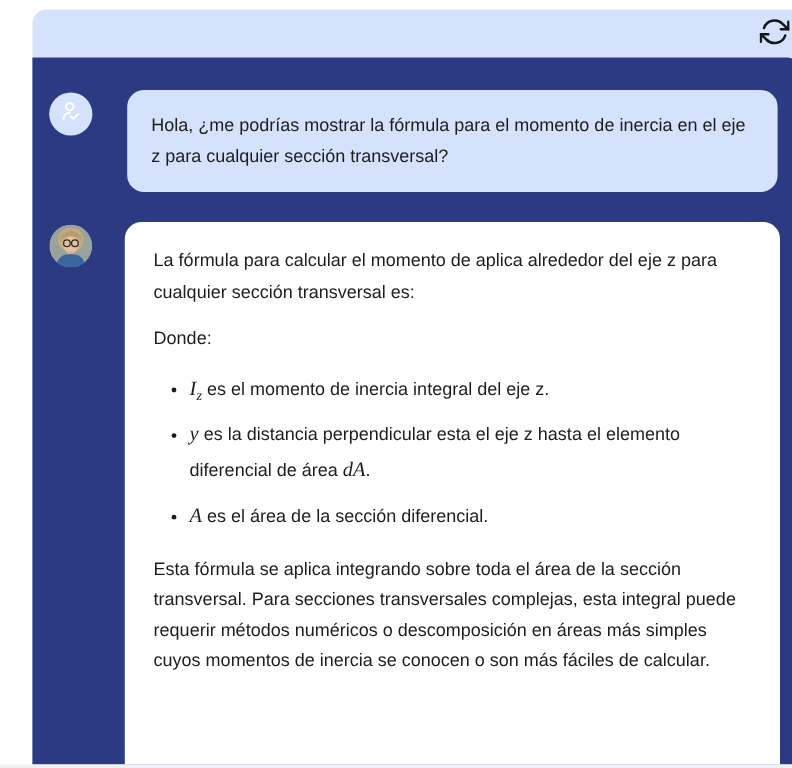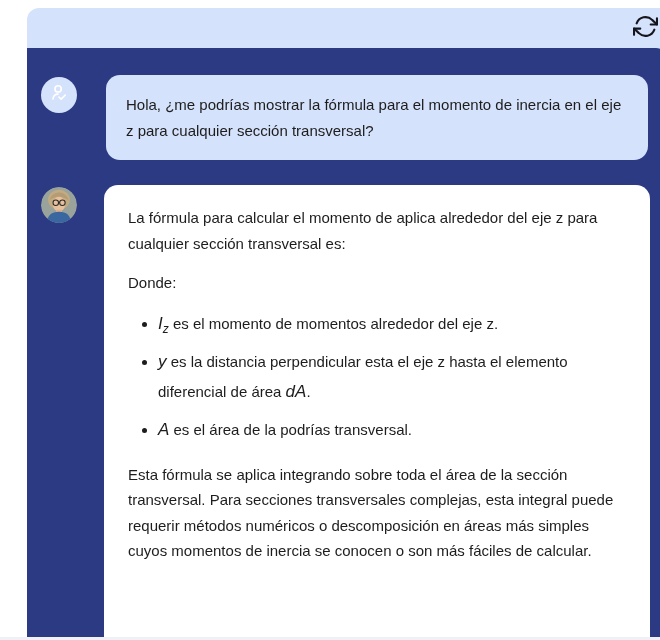--- a/index.html
+++ b/index.html
@@ -31,21 +31,21 @@
   .assistant-bubble p{margin:0 0 14px 0;}
   .formula{text-align:center;margin:18px 0 20px 0;color:#1d1d1d;white-space:nowrap;}
   .m-it{font-family:"DejaVu Serif",serif;font-style:italic;font-size:21px;}
   .m-sub{font-family:"DejaVu Serif",serif;font-style:italic;font-size:13px;}
   .m-eq{font-family:"DejaVu Serif",serif;font-size:20px;margin:0 9px;}
   .m-int{font-family:"DejaVu Serif","DejaVu Sans",serif;font-size:46px;vertical-align:-13px;line-height:0;}
   .m-int-sub{font-family:"DejaVu Serif",serif;font-style:italic;font-size:13px;vertical-align:-16px;margin-left:-3px;margin-right:7px;}
   .m-sup{font-family:"DejaVu Serif",serif;font-size:13px;vertical-align:8px;}
   .bullet-list{margin:14px 0 16px 0;padding-left:30px;}
   .bullet-list li{margin-bottom:9px;}
-  .b-sym{font-family:Liberation Sans, sans-serif;font-style:italic;font-size:17px;}
+  .b-sym{font-family:Liberation Serif, serif;font-style:italic;font-size:17px;}
   .b-sym sub{font-size:12px;}
   .bottom-strip{position:absolute;left:0;top:637px;width:660px;height:3px;background:#eff1f7;}
 </style>
 </head>
 <body>
 
 <div class="widget">
 
   <div class="chat-header">
     <button class="icon-btn" title="">
@@ -99,23 +99,23 @@
           </svg>
         </div>
 
         <div class="bubble assistant-bubble">
           <p>La fórmula para calcular el momento de aplica alrededor del eje z para cualquier sección transversal es:</p>
 
 
           <p style="margin-bottom:10px;">Donde:</p>
 
           <ul class="bullet-list">
-            <li><span class="b-sym"><span>I</span><sub>z</sub></span><span> es el momento de momentos alrededor del eje z.</span></li>
+            <li><span class="b-sym"><span>I</span><sub>z</sub></span><span> es el momento de inercia integral del eje z.</span></li>
             <li><span class="b-sym"><span>y</span><sub></sub></span><span> es la distancia perpendicular esta el eje z hasta el elemento diferencial de área </span><span class="b-sym">dA</span><span>.</span></li>
-            <li><span class="b-sym"><span>A</span><sub></sub></span><span> es el área de la podrías transversal.</span></li>
+            <li><span class="b-sym"><span>A</span><sub></sub></span><span> es el área de la sección diferencial.</span></li>
           </ul>
 
           <p>Esta fórmula se aplica integrando sobre toda el área de la sección transversal. Para secciones transversales complejas, esta integral puede requerir métodos numéricos o descomposición en áreas más simples cuyos momentos de inercia se conocen o son más fáciles de calcular.</p>
 
         </div>
       </div>
 
     </div>
     <div class="scroll-track"></div>
   </div>

